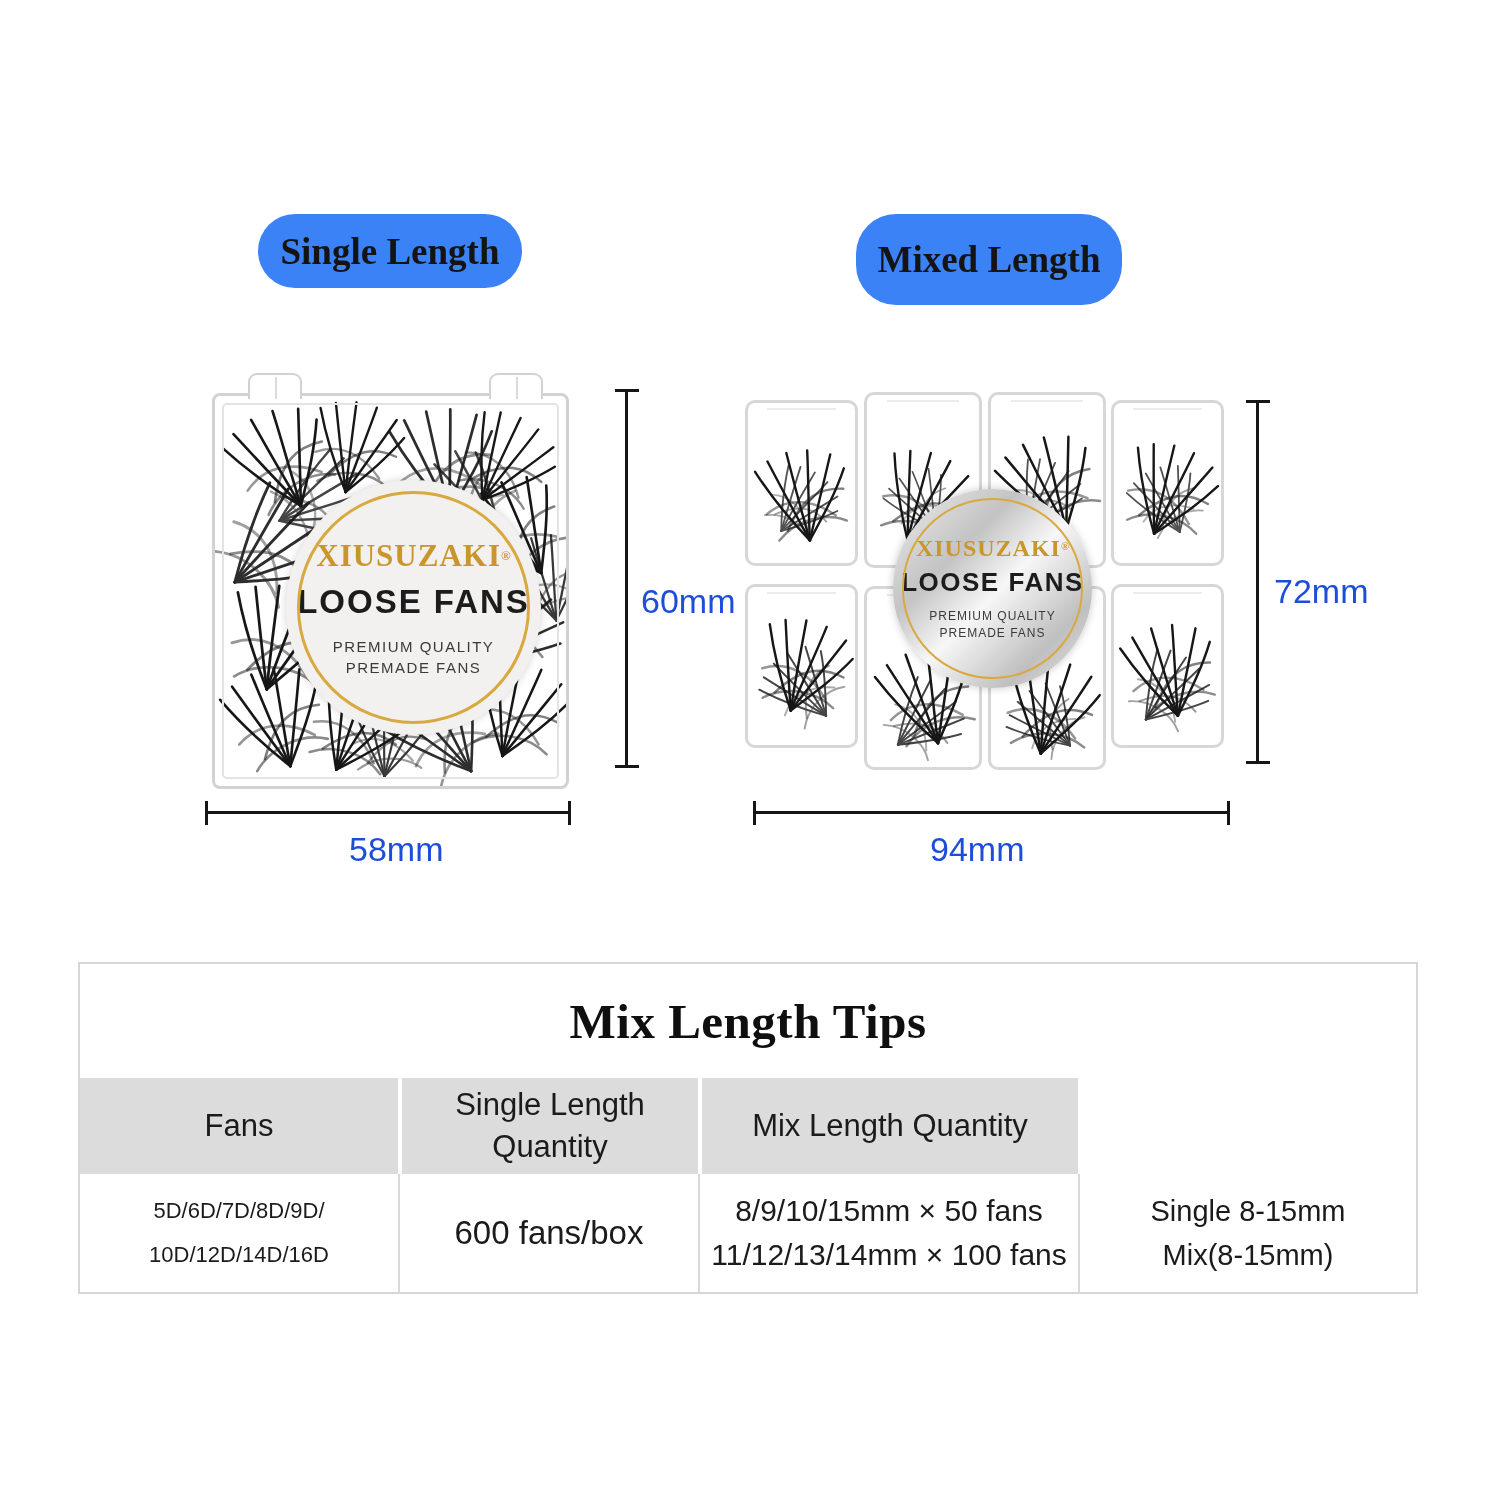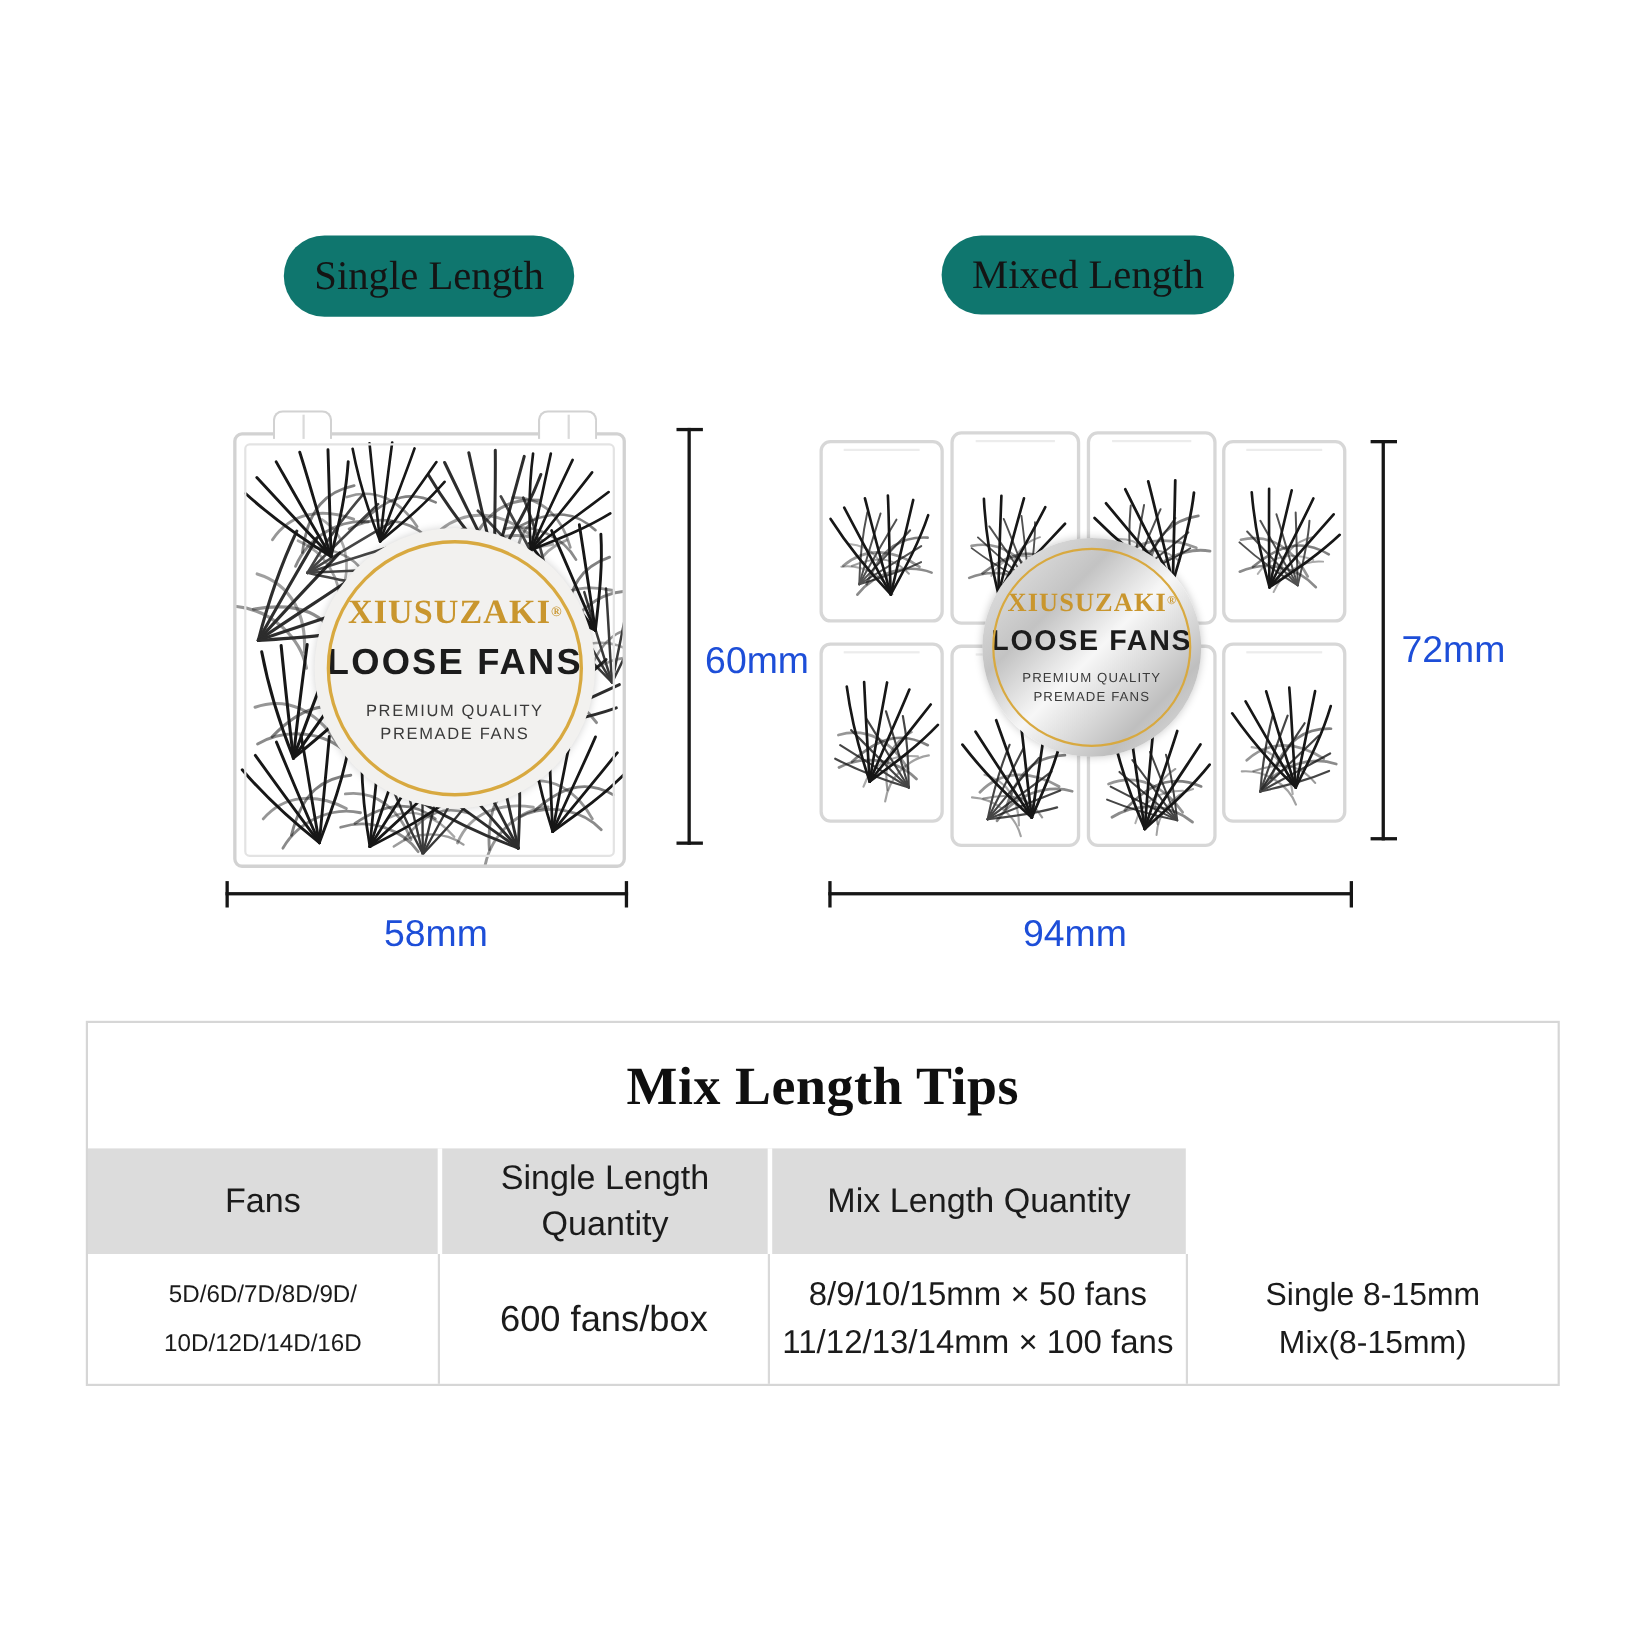--- a/index.html
+++ b/index.html
@@ -1,24 +1,24 @@
 <!DOCTYPE html>
 <html><head>
 <meta charset="utf-8">
 <style>
   html,body{margin:0;padding:0;background:#fff;}
   .canvas{position:relative;width:1500px;height:1500px;background:#ffffff;
           font-family:"Liberation Sans",sans-serif;color:#1b1b1b;overflow:hidden;}
 
   
   .pill{position:absolute;display:flex;align-items:center;justify-content:center;
-        background:#0f766e;border-radius:40px;
-        font-family:"Liberation Serif",serif;font-weight:400;font-size:37px;color:#141414;}
+        background:#3b82f6;border-radius:40px;
+        font-family:"Liberation Serif",serif;font-weight:700;font-size:37px;color:#141414;}
   #pill-single{left:258px;top:214px;width:264px;height:74px;}
-  #pill-mixed{left:856px;top:214px;width:266px;height:72px;}
+  #pill-mixed{left:856px;top:214px;width:266px;height:91px;}
 
   
   .lash-defs{position:absolute;width:0;height:0;}
   #fan path{stroke:#171717;stroke-width:2.4;fill:none;stroke-linecap:round;}
   .lash-svg{position:absolute;inset:0;width:100%;height:100%;}
 
   
   .box-left{position:absolute;left:212px;top:393px;width:351px;height:390px;
             border:3px solid #d2d2d2;border-radius:8px;background:#fff;}
   .inner-lid{position:absolute;inset:7px;border:2px solid #e3e3e3;border-radius:5px;}
@@ -80,21 +80,21 @@
   #dim-h-single{left:205px;top:811px;width:366px;}
   #dim-h-mixed{left:753px;top:811px;width:477px;}
 
   .dim-label{position:absolute;font-size:34px;color:#1d4ed8;line-height:1;}
   #lbl-60{left:641px;top:584px;}
   #lbl-58{left:349px;top:832px;}
   #lbl-72{left:1274px;top:574px;}
   #lbl-94{left:930px;top:832px;}
 
   
-  .spec-table{position:absolute;left:78px;top:928px;width:1340px;
+  .spec-table{position:absolute;left:78px;top:962px;width:1340px;
               border:2px solid #d6d6d6;background:#fff;box-sizing:border-box;}
   .spec-title{height:114px;display:flex;align-items:center;justify-content:center;
               font-family:"Liberation Serif",serif;font-weight:700;font-size:49px;color:#0f0f0f;
               letter-spacing:0.5px;}
   .thead,.trow{display:grid;grid-template-columns:318px 300px 380px 338px;}
   .th{background:#dcdcdc;height:96px;display:flex;align-items:center;justify-content:center;
       text-align:center;font-size:31px;line-height:42px;border-left:4px solid #ffffff;box-sizing:border-box;}
   .th:first-child{border-left:none;}
   .th .constrain{display:inline-block;max-width:230px;}
   .td{height:118px;display:flex;flex-direction:column;align-items:center;justify-content:center;

